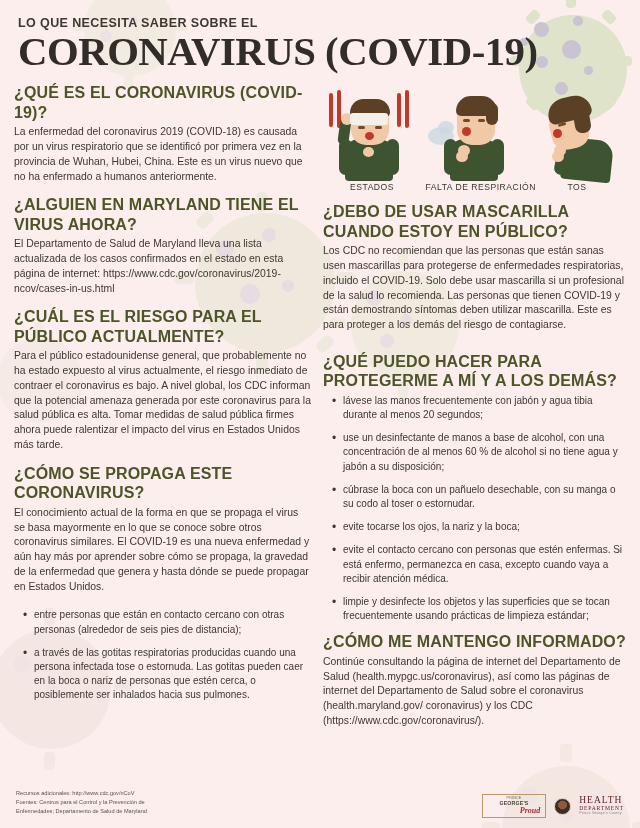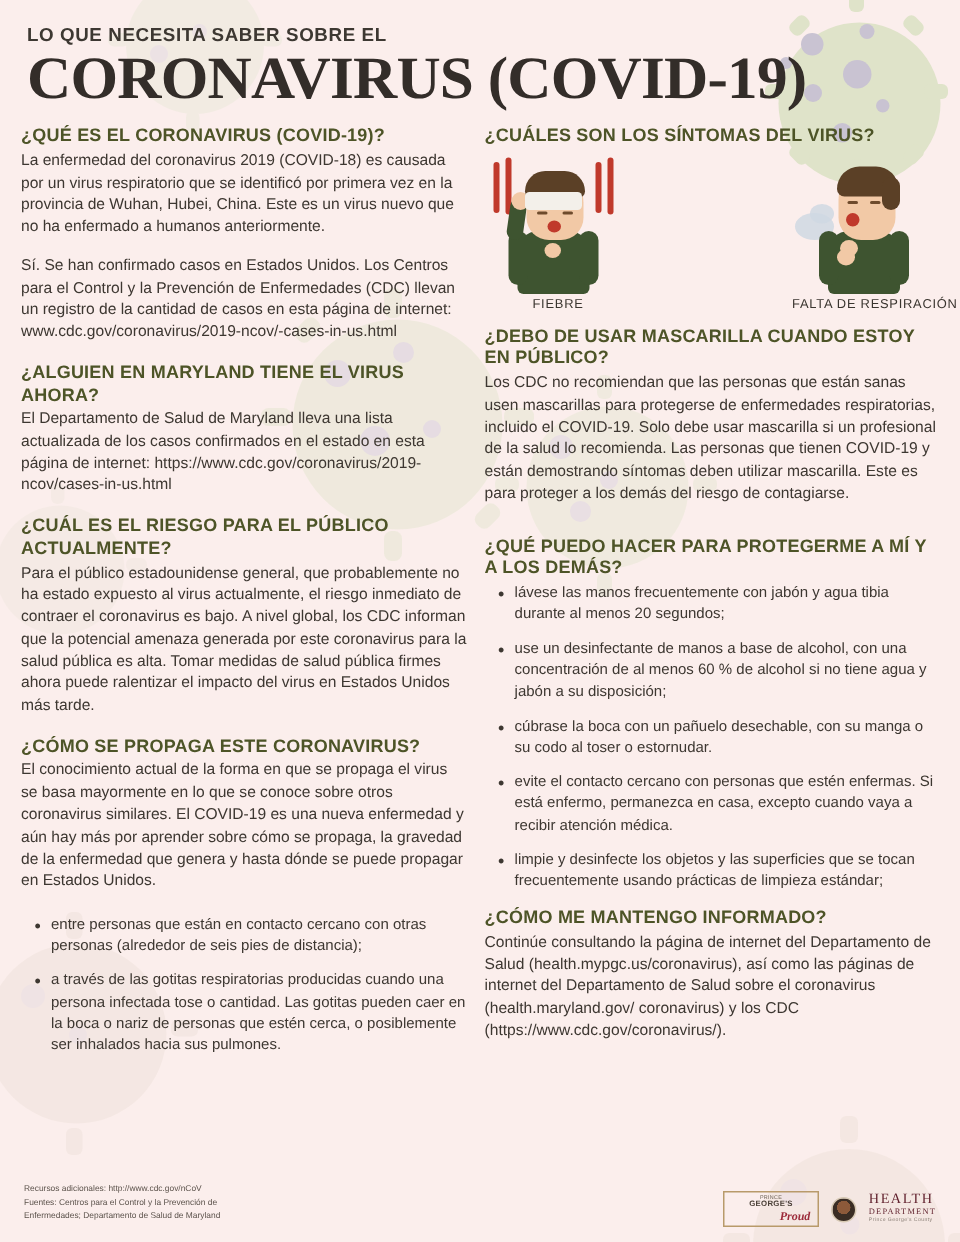--- a/index.html
+++ b/index.html
@@ -46,21 +46,21 @@
   }
 
   
   .cols{position:relative;z-index:2;display:flex;padding:8px 14px 0 14px;gap:12px;}
   .col{width:50%;}
   .colL{width:300px;}
   .colR{width:306px;}
 
   h2.q{
     color:#4d5427;
-    font-size:12px;
+    font-size:16px;
     font-weight:bold;
     letter-spacing:.15px;
     line-height:1.22;
     margin:0 0 3px 0;
     text-transform:uppercase;
   }
   p.body{
     font-size:10.4px;
     line-height:1.42;
     margin:0 0 11px 0;
@@ -241,41 +241,39 @@
     <div class="bigtitle">CORONAVIRUS (COVID-19)</div>
   </div>
 
   <div class="cols">
 
     <div class="col colL">
 
       <h2 class="q">¿QUÉ ES EL CORONAVIRUS (COVID-19)?</h2>
       <p class="body">La enfermedad del coronavirus 2019 (COVID-18) es causada por un virus respiratorio que se identificó por primera vez en la provincia de Wuhan, Hubei, China. Este es un virus nuevo que no ha enfermado a humanos anteriormente.</p>
 
-      <p class="body">Sí. Se han confirmado casos en Estados Unidos. Los Centros para el Control y la Prevención de Enfermedades (CDC) llevan un registro de la cantidad de casos en esta página de internet: www.cdc.gov/coronavirus/2019-ncov/-cases-in-us.html</p>
 
       <h2 class="q">¿ALGUIEN EN MARYLAND TIENE EL VIRUS AHORA?</h2>
       <p class="body">El Departamento de Salud de Maryland lleva una lista actualizada de los casos confirmados en el estado en esta página de internet: https://www.cdc.gov/coronavirus/2019-ncov/cases-in-us.html</p>
 
       <h2 class="q">¿CUÁL ES EL RIESGO PARA EL PÚBLICO ACTUALMENTE?</h2>
       <p class="body">Para el público estadounidense general, que probablemente no ha estado expuesto al virus actualmente, el riesgo inmediato de contraer el coronavirus es bajo. A nivel global, los CDC informan que la potencial amenaza generada por este coronavirus para la salud pública es alta. Tomar medidas de salud pública firmes ahora puede ralentizar el impacto del virus en Estados Unidos más tarde.</p>
 
       <h2 class="q">¿CÓMO SE PROPAGA ESTE CORONAVIRUS?</h2>
       <p class="body tight">El conocimiento actual de la forma en que se propaga el virus se basa mayormente en lo que se conoce sobre otros coronavirus similares. El COVID-19 es una nueva enfermedad y aún hay más por aprender sobre cómo se propaga, la gravedad de la enfermedad que genera y hasta dónde se puede propagar en Estados Unidos.</p>
       <div class="blockgap"></div>
 
       <ul class="bullets">
         <li>entre personas que están en contacto cercano con otras personas (alrededor de seis pies de distancia);</li>
-        <li>a través de las gotitas respiratorias producidas cuando una persona infectada tose o cantidad. Las gotitas pueden caer en la boca o nariz de personas que estén cerca, o posiblemente ser inhalados hacia sus pulmones.</li>
+        <li>a través de las gotitas respiratorias producidas cuando una persona infectada tose o estornuda. Las gotitas pueden caer en la boca o nariz de personas que estén cerca, o posiblemente ser inhalados hacia sus pulmones.</li>
       </ul>
     </div>
 
     <div class="col colR">
 
-      <h2 class="q">¿CUÁLES SON LOS SÍNTOMAS DEL VIRUS?</h2>
 
       <div class="symptoms">
 
         <div class="sym">
           <div class="symfig">
 
             <span class="p-part heatbar" style="left:6px;top:4px;width:4px;height:34px;border-radius:2px;"></span>
             <span class="p-part heatbar" style="left:14px;top:1px;width:4px;height:38px;border-radius:2px;"></span>
 
             <span class="p-part heatbar" style="left:74px;top:4px;width:4px;height:34px;border-radius:2px;"></span>
@@ -296,21 +294,21 @@
 
             <span class="p-part fevercloth" style="left:27px;top:24px;width:38px;height:12px;border-radius:3px;"></span>
 
             <span class="p-part eye" style="left:35px;top:37px;width:7px;height:2.5px;"></span>
             <span class="p-part eye" style="left:52px;top:37px;width:7px;height:2.5px;"></span>
 
             <span class="p-part mouth" style="left:42px;top:43px;width:9px;height:8px;"></span>
 
             <span class="p-part skin" style="left:40px;top:58px;width:11px;height:10px;border-radius:50%;"></span>
           </div>
-          <div class="symlabel">FIEBRE</div>
+          <div class="symlabel">ESTADOS</div>
         </div>
 
         <div class="sym wide">
           <div class="symfig">
             <span class="p-part breathcloud" style="left:2px;top:38px;width:26px;height:18px;"></span>
             <span class="p-part breathcloud" style="left:12px;top:32px;width:16px;height:13px;"></span>
 
             <span class="p-part torso" style="left:24px;top:50px;width:48px;height:42px;border-radius:14px 14px 4px 4px;"></span>
             <span class="p-part torso" style="left:18px;top:50px;width:13px;height:36px;border-radius:7px;"></span>
             <span class="p-part torso" style="left:65px;top:50px;width:13px;height:36px;border-radius:7px;"></span>
@@ -324,32 +322,53 @@
             <span class="p-part eye" style="left:52px;top:30px;width:7px;height:2.5px;"></span>
 
             <span class="p-part mouth" style="left:36px;top:38px;width:9px;height:9px;"></span>
 
             <span class="p-part skin" style="left:32px;top:56px;width:12px;height:11px;border-radius:50%;"></span>
             <span class="p-part skin" style="left:30px;top:62px;width:12px;height:11px;border-radius:50%;"></span>
           </div>
           <div class="symlabel">FALTA DE RESPIRACIÓN</div>
         </div>
 
+        <div class="sym">
+          <div class="symfig">
+
+            <span class="p-part torso" style="left:34px;top:50px;width:50px;height:42px;border-radius:16px 16px 4px 4px;transform:rotate(6deg);"></span>
+            <span class="p-part torso" style="left:28px;top:52px;width:13px;height:34px;border-radius:7px;transform:rotate(10deg);"></span>
+
+            <span class="p-part skin" style="left:22px;top:18px;width:38px;height:42px;border-radius:17px 17px 15px 15px;transform:rotate(-14deg);"></span>
+
+            <span class="p-part hair" style="left:19px;top:8px;width:44px;height:24px;border-radius:20px 20px 8px 8px;transform:rotate(-14deg);"></span>
+            <span class="p-part hair" style="left:46px;top:18px;width:16px;height:26px;border-radius:7px;transform:rotate(-10deg);"></span>
+
+            <span class="p-part eye" style="left:30px;top:34px;width:8px;height:2.5px;transform:rotate(-14deg);"></span>
+
+            <span class="p-part mouth" style="left:25px;top:40px;width:9px;height:9px;"></span>
+
+            <span class="p-part skin" style="left:26px;top:56px;width:12px;height:11px;border-radius:50%;"></span>
+            <span class="p-part skin" style="left:24px;top:62px;width:12px;height:11px;border-radius:50%;"></span>
+          </div>
+          <div class="symlabel">TOS</div>
+        </div>
       </div>
 
       <h2 class="q">¿DEBO DE USAR MASCARILLA CUANDO ESTOY EN PÚBLICO?</h2>
       <p class="body">Los CDC no recomiendan que las personas que están sanas usen mascarillas para protegerse de enfermedades respiratorias, incluido el COVID-19. Solo debe usar mascarilla si un profesional de la salud lo recomienda. Las personas que tienen COVID-19 y están demostrando síntomas deben utilizar mascarilla. Este es para proteger a los demás del riesgo de contagiarse.</p>
 
       <div class="blockgap"></div>
 
       <h2 class="q">¿QUÉ PUEDO HACER PARA PROTEGERME A MÍ Y A LOS DEMÁS?</h2>
       <ul class="bullets">
         <li>lávese las manos frecuentemente con jabón y agua tibia durante al menos 20 segundos;</li>
         <li>use un desinfectante de manos a base de alcohol, con una concentración de al menos 60 % de alcohol si no tiene agua y jabón a su disposición;</li>
         <li>cúbrase la boca con un pañuelo desechable, con su manga o su codo al toser o estornudar.</li>
+        <li>evite tocarse los ojos, la nariz y la boca;</li>
         <li>evite el contacto cercano con personas que estén enfermas. Si está enfermo, permanezca en casa, excepto cuando vaya a recibir atención médica.</li>
         <li>limpie y desinfecte los objetos y las superficies que se tocan frecuentemente usando prácticas de limpieza estándar;</li>
       </ul>
 
       <h2 class="q">¿CÓMO ME MANTENGO INFORMADO?</h2>
       <p class="body">Continúe consultando la página de internet del Departamento de Salud (health.mypgc.us/coronavirus), así como las páginas de internet del Departamento de Salud sobre el coronavirus (health.maryland.gov/ coronavirus) y los CDC (https://www.cdc.gov/coronavirus/).</p>
     </div>
   </div>
 
   <div class="footer">

